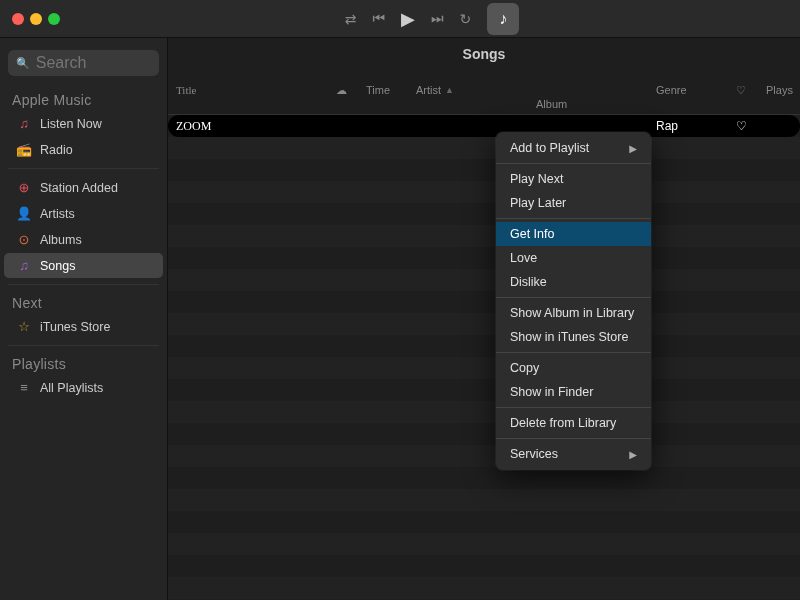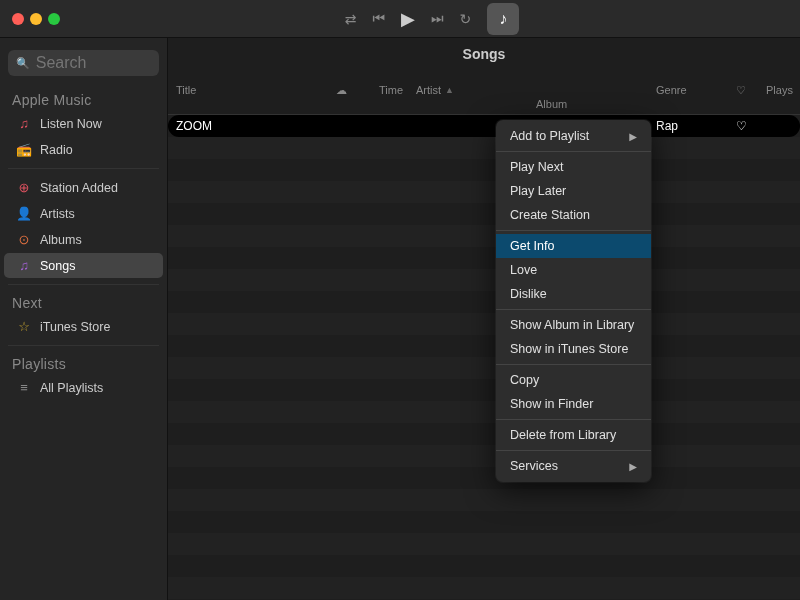--- a/index.html
+++ b/index.html
@@ -172,23 +172,23 @@
 
     
     .table-header {
       display: flex;
       align-items: center;
       padding: 4px 8px;
       border-bottom: 1px solid #333;
       color: #888;
       font-size: 11px;
     }
-    .col-title { width: 160px; flex-shrink: 0; }
+    .col-title { width: 160px; flex-shrink: 0; font-family: Liberation Serif, serif; }
     .col-cloud { width: 30px; flex-shrink: 0; }
-    .col-time { width: 50px; flex-shrink: 0; text-align: center; }
+    .col-time { width: 50px; flex-shrink: 0; }
     .col-artist { width: 120px; flex-shrink: 0; display: flex; align-items: center; gap: 4px; }
     .col-album { width: 120px; flex-shrink: 0; margin-top: 28px; }
     .col-genre { width: 80px; flex-shrink: 0; }
     .col-heart { width: 30px; flex-shrink: 0; }
     .col-plays { width: 50px; flex-shrink: 0; }
 
     .sort-arrow { font-size: 9px; color: #666; }
 
     
     .table-body {
@@ -202,21 +202,21 @@
       font-size: 12px;
       height: 22px;
     }
     .table-row:nth-child(odd) { background: #1e1e1e; }
     .table-row:nth-child(even) { background: #222222; }
     .table-row.selected { background: #000000; color: #fff; border-radius: 11px; }
 
     
     #context-menu {
       position: absolute;
-      top: 82px;
+      top: 94px;
       left: 328px;
       width: 155px;
       background: #2d2d2d;
       border-radius: 7px;
       box-shadow: 0 8px 30px rgba(0,0,0,0.7), 0 0 0 1px rgba(255,255,255,0.08);
       padding: 4px 0;
       z-index: 1000;
     }
     .menu-item {
       padding: 5px 14px;
@@ -375,23 +375,20 @@
         <span>Add to Playlist</span>
         <span class="menu-arrow">▶</span>
       </div>
       <div class="menu-separator"></div>
       <div class="menu-item">
         <span>Play Next</span>
       </div>
       <div class="menu-item">
         <span>Play Later</span>
       </div>
-      <div class="menu-item">
-        <span>Create Station</span>
-      </div>
       <div class="menu-separator"></div>
       <div class="menu-item highlighted">
         <span>Get Info</span>
       </div>
       <div class="menu-item">
         <span>Love</span>
       </div>
       <div class="menu-item">
         <span>Dislike</span>
       </div>

